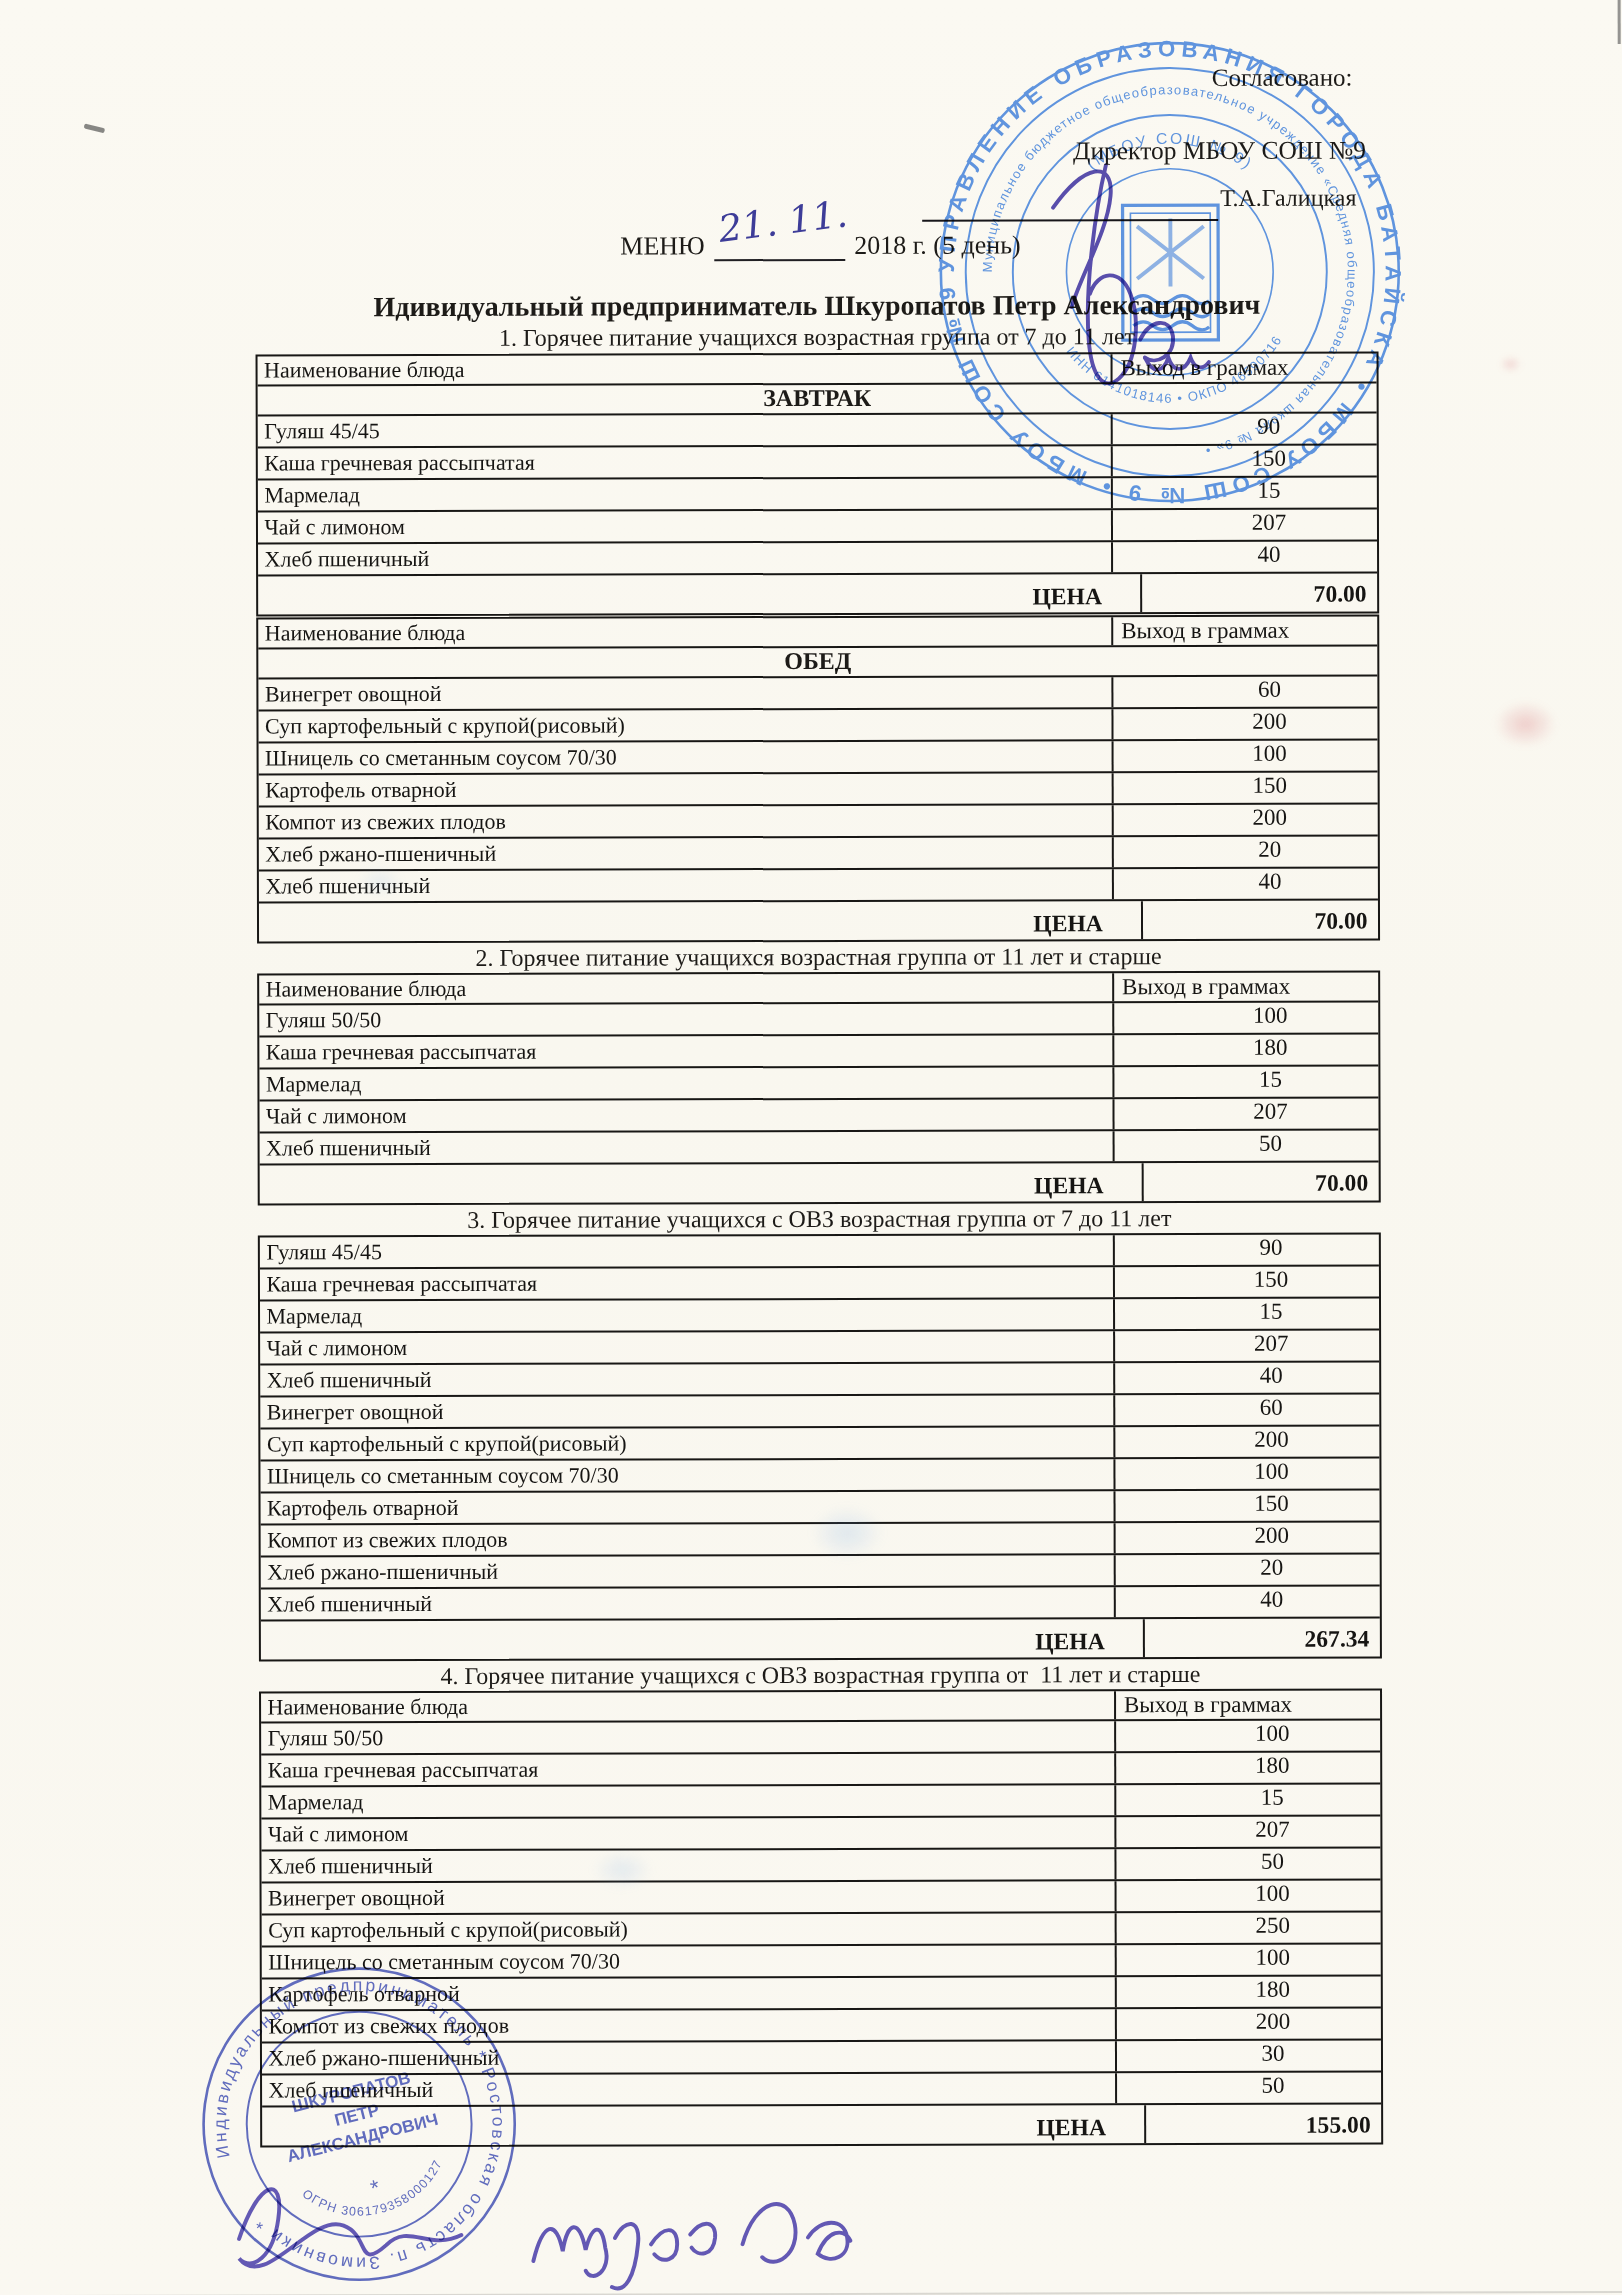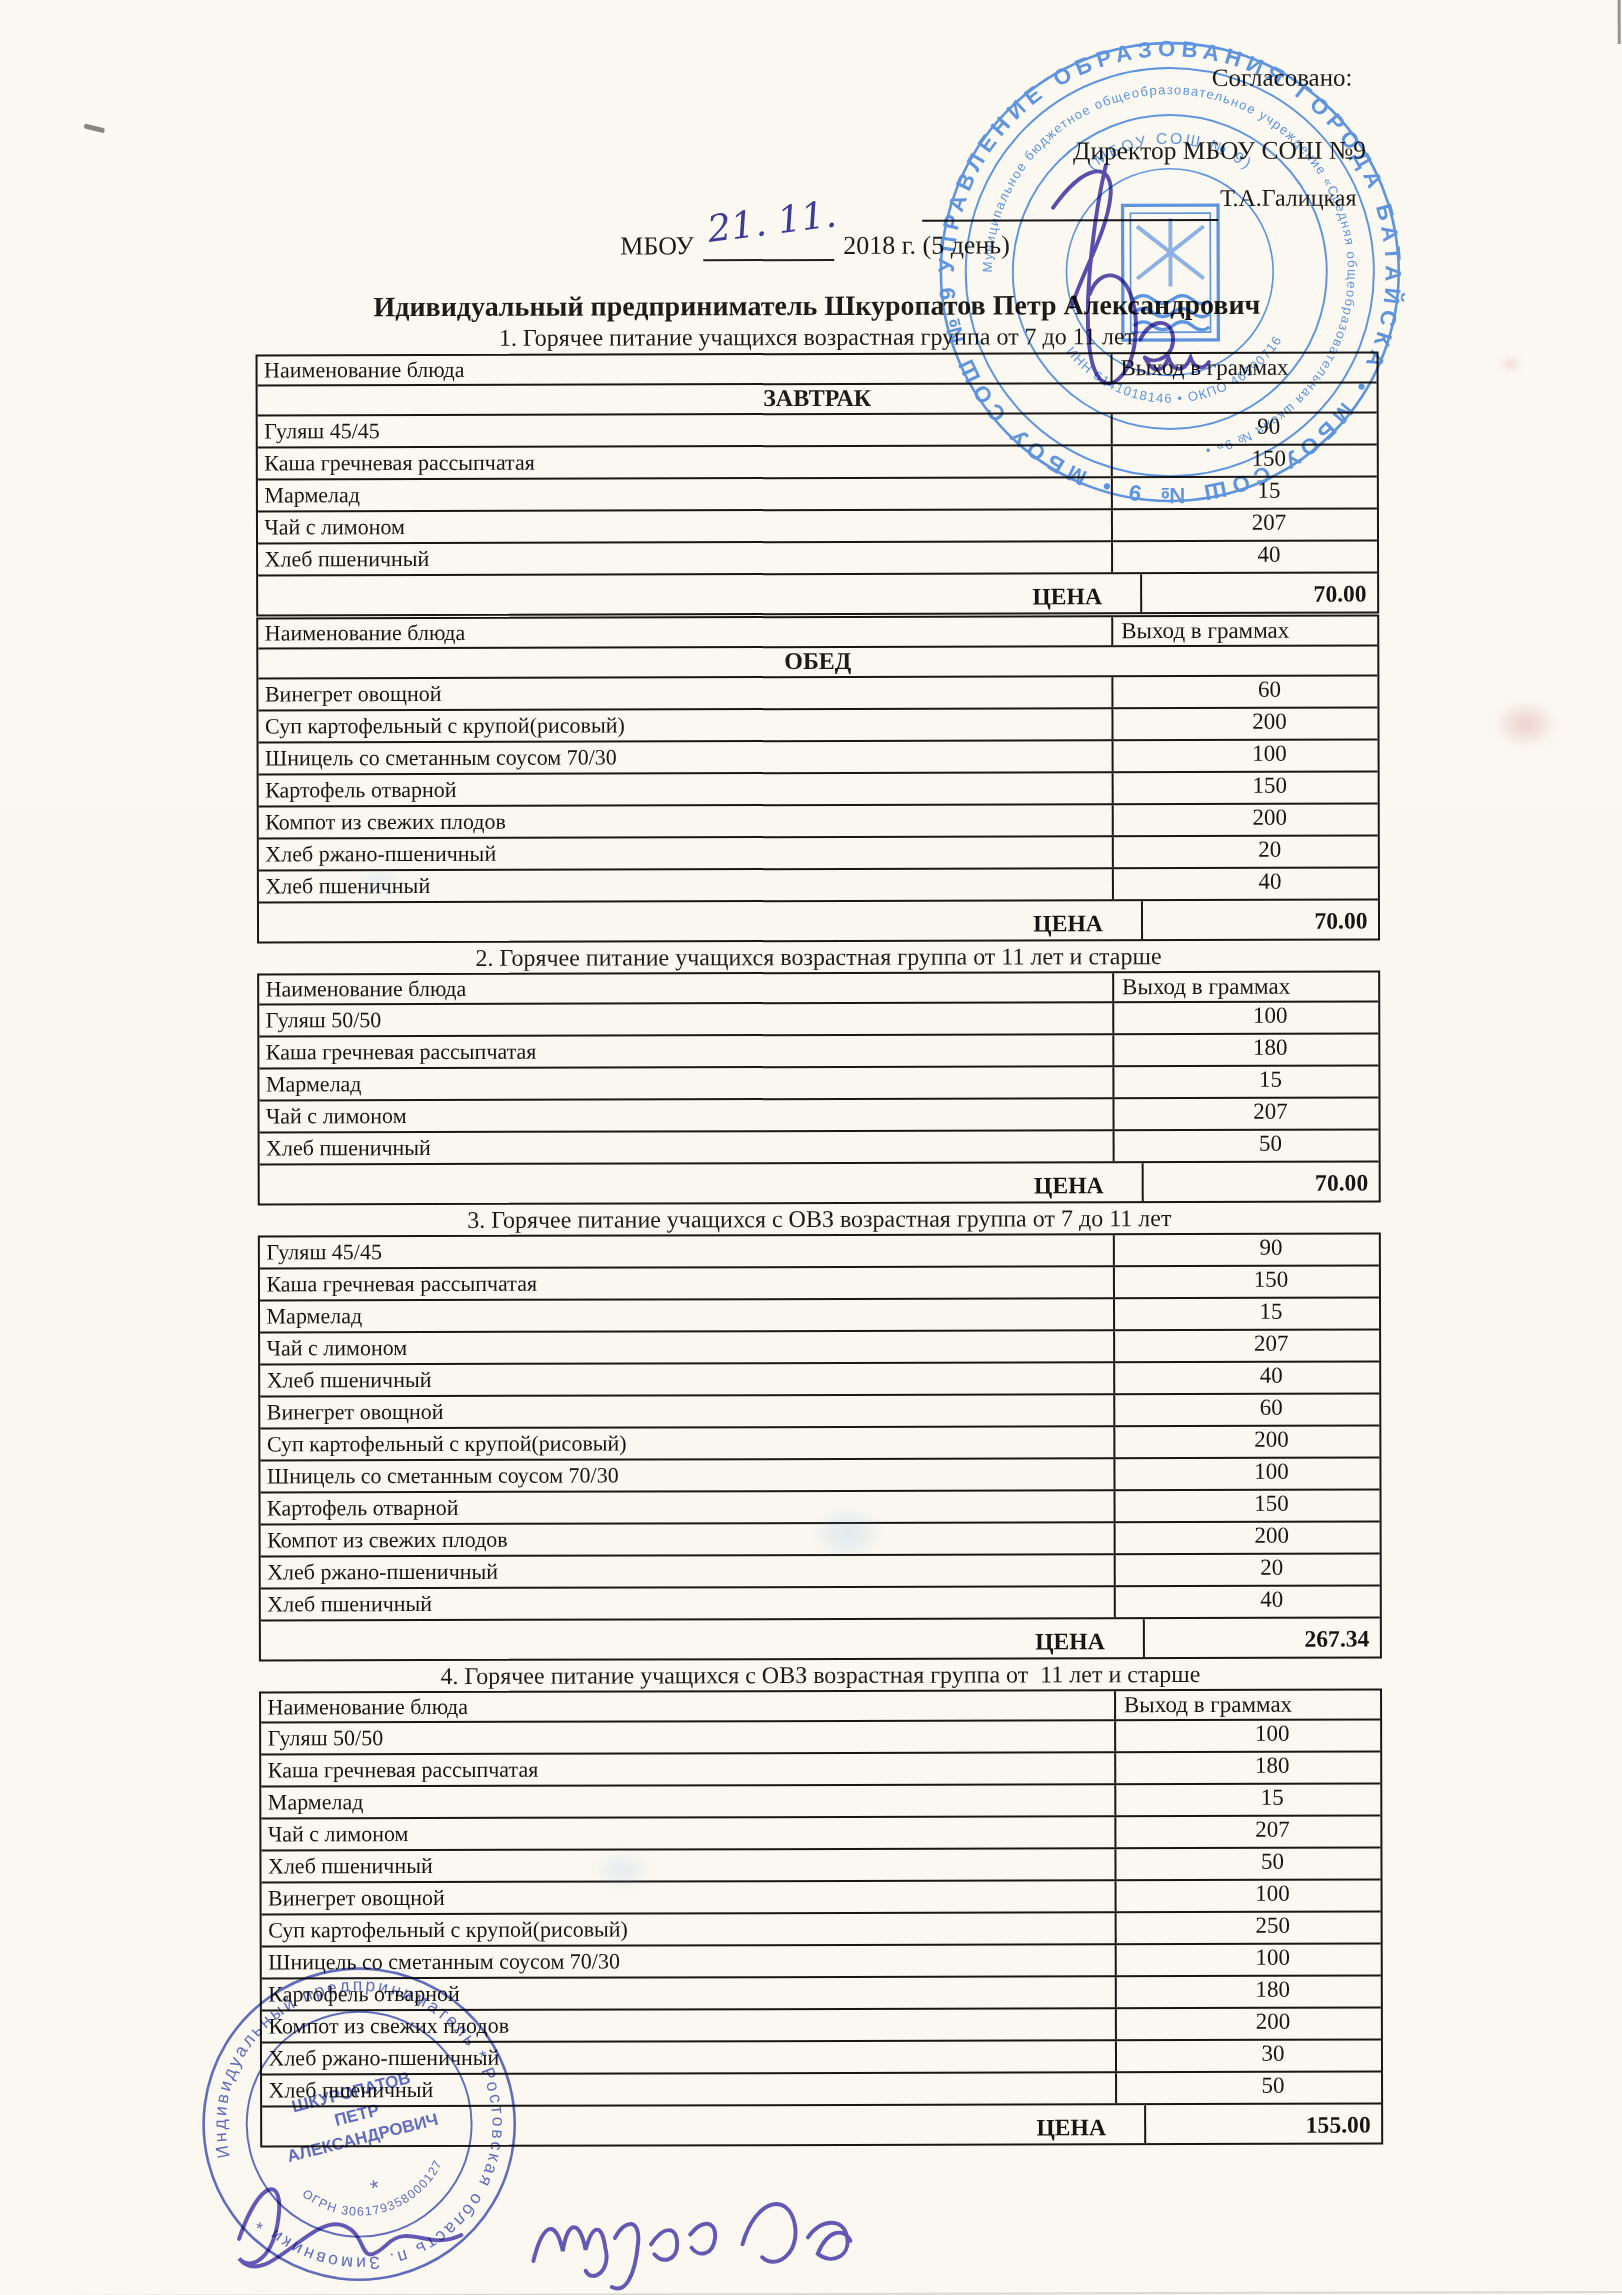--- a/index.html
+++ b/index.html
@@ -66,21 +66,21 @@
 <body>
 
 <div class="tilt">
 
   <div class="abs agreed">Согласовано:</div>
   <div class="abs director">Директор МБОУ СОШ №9</div>
   <div class="abs dirname">Т.А.Галицкая</div>
   <div class="abs sigline"></div>
 
   <div class="abs menuline">
-    <span>МБОУ</span>
+    <span>МЕНЮ</span>
     <span class="gap">
       <span class="hand-date">21. 11.</span>
     </span>
     <span>2018 г. (5 день)</span>
   </div>
 
   <div class="abs vendor">Идивидуальный предприниматель Шкуропатов Петр Александрович</div>
 
   <div id="sections">
       <div class="section-title">1. Горячее питание учащихся возрастная группа от 7 до 11 лет</div>

